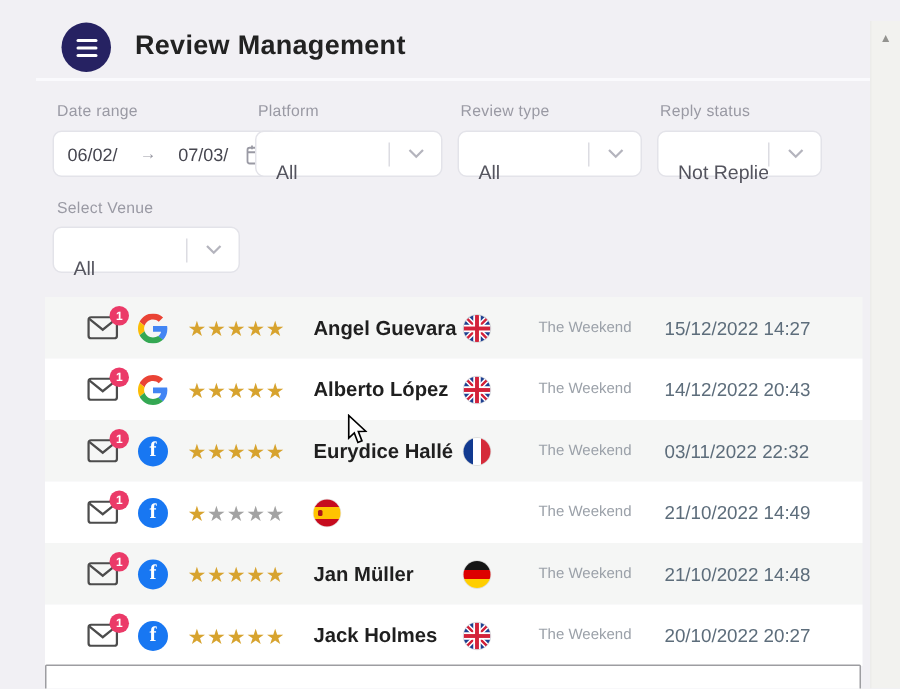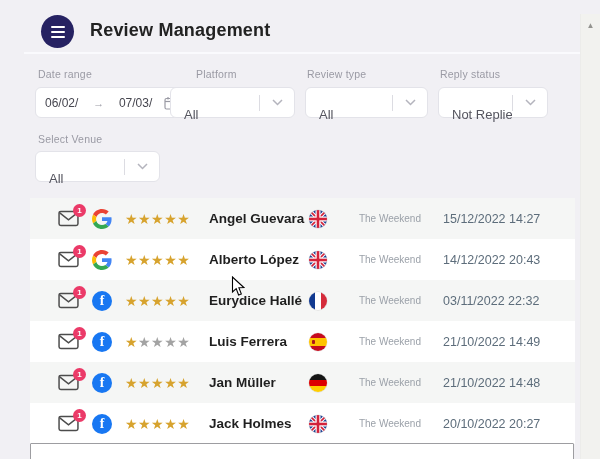--- a/index.html
+++ b/index.html
@@ -105,21 +105,21 @@
 <div class="header">
   <button class="menu-btn">
     <span></span>
       <span></span>
       <span></span>
   </button>
   <div class="page-title">Review Management</div>
 </div>
 
 <div class="filter-label" style="left:38px;top:68px;text-align:right;">Date range</div>
-<div class="filter-label" style="left:172px;top:68px;margin-left:24px;">Platform</div>
+<div class="filter-label" style="left:172px;top:68px;">Platform</div>
 <div class="filter-label" style="left:307px;top:68px;">Review type</div>
 <div class="filter-label" style="left:440px;top:68px;">Reply status</div>
 
 <div class="field date-field" style="left:35px;top:87px;width:152px;">
   <span>06/02/</span>
     <span class="arrow">→</span>
     <span>07/03/</span>
   <span class="cal-icon">
     <svg width="13" height="14" viewBox="0 0 13 14" fill="none" stroke-width="1.2">
       <rect x="1" y="2.5" width="11" height="10.5" rx="1.5"></rect>
@@ -261,21 +261,20 @@
       <svg width="21" height="17" viewBox="0 0 24 19" fill="none" stroke="#4c4c4c" stroke-width="1.7">
         <rect x="1.2" y="1.5" width="21.6" height="16" rx="2"></rect>
         <path d="M2 3 L12 11 L22 3"></path>
       </svg>
       <span class="badge">1</span>
     </span>
     <span class="plat">
         <span class="fb-circle">f</span>
       </span>
     <span class="stars"><span class="gold">★</span><span class="gray">★★★★</span></span>
-    <span class="rname">Luis Ferrera</span>
     <span class="flag flag-es"></span>
     <span class="spacer"></span>
     <span class="venue">The Weekend</span>
     <span class="rdate">21/10/2022 14:49</span>
   </div>
     <div class="review-row odd">
     <span class="mail-wrap">
       <svg width="21" height="17" viewBox="0 0 24 19" fill="none" stroke="#4c4c4c" stroke-width="1.7">
         <rect x="1.2" y="1.5" width="21.6" height="16" rx="2"></rect>
         <path d="M2 3 L12 11 L22 3"></path>

